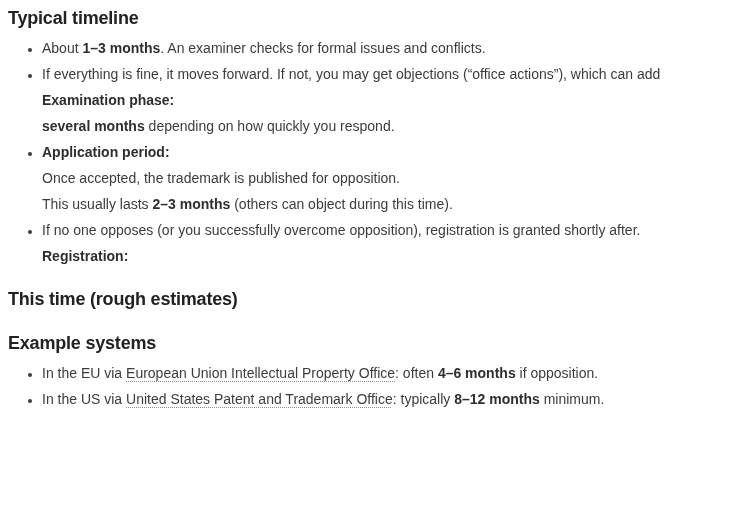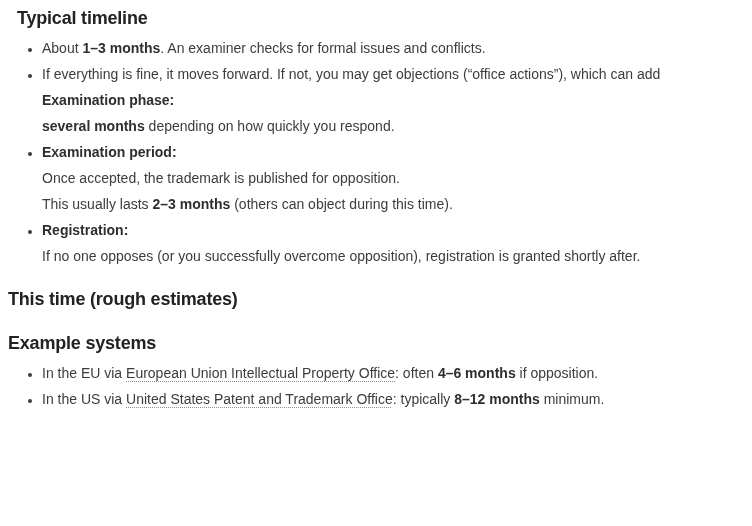--- a/index.html
+++ b/index.html
@@ -19,21 +19,21 @@
   }
   main { display: block; }
   h3 {
     font-size: 18px;
     line-height: 28px;
     font-weight: 700;
     color: #222222;
     margin: 16px 0 3px 0;
     letter-spacing: -0.2px;
   }
-  h3:first-child { margin-top: 4px; margin-left: 9px; }
+  h3:first-child { margin-top: 4px; }
   ul {
     margin: 0;
     padding: 0 0 0 34px;
     list-style: disc outside;
   }
   li { line-height: 26px; }
   li::marker { color: #3c3c3c; font-size: 12px; }
   .line {
     line-height: 26px;
     white-space: nowrap;
@@ -59,27 +59,27 @@
     <ul>
       <li>
         <div class="line"><span>About </span><strong>1–3 months</strong><span>. An examiner checks for formal issues and conflicts.</span></div>
       </li>
       <li>
         <div class="line"><span>If everything is fine, it moves forward. If not, you may get objections (“office actions”), which can add</span></div>
         <div class="line"><strong>Examination phase:</strong></div>
         <div class="line"><strong>several months</strong><span> depending on how quickly you respond.</span></div>
       </li>
       <li>
-        <div class="line"><strong>Examination period:</strong></div>
+        <div class="line"><strong>Application period:</strong></div>
         <div class="line"><span>Once accepted, the trademark is published for opposition.</span></div>
         <div class="line"><span>This usually lasts </span><strong>2–3 months</strong><span> (others can object during this time).</span></div>
       </li>
       <li>
+        <div class="line"><span>If no one opposes (or you successfully overcome opposition), registration is granted shortly after.</span></div>
         <div class="line"><strong>Registration:</strong></div>
-        <div class="line"><span>If no one opposes (or you successfully overcome opposition), registration is granted shortly after.</span></div>
       </li>
     </ul>
     <h3>This time (rough estimates)</h3>
     <h3>Example systems</h3>
     <ul>
       <li>
         <div class="line"><span>In the EU via </span><a>European Union Intellectual Property Office</a><span>: often </span><strong>4–6 months</strong><span> if opposition.</span></div>
       </li>
       <li>
         <div class="line"><span>In the US via </span><a>United States Patent and Trademark Office</a><span>: typically </span><strong>8–12 months</strong><span> minimum.</span></div>

